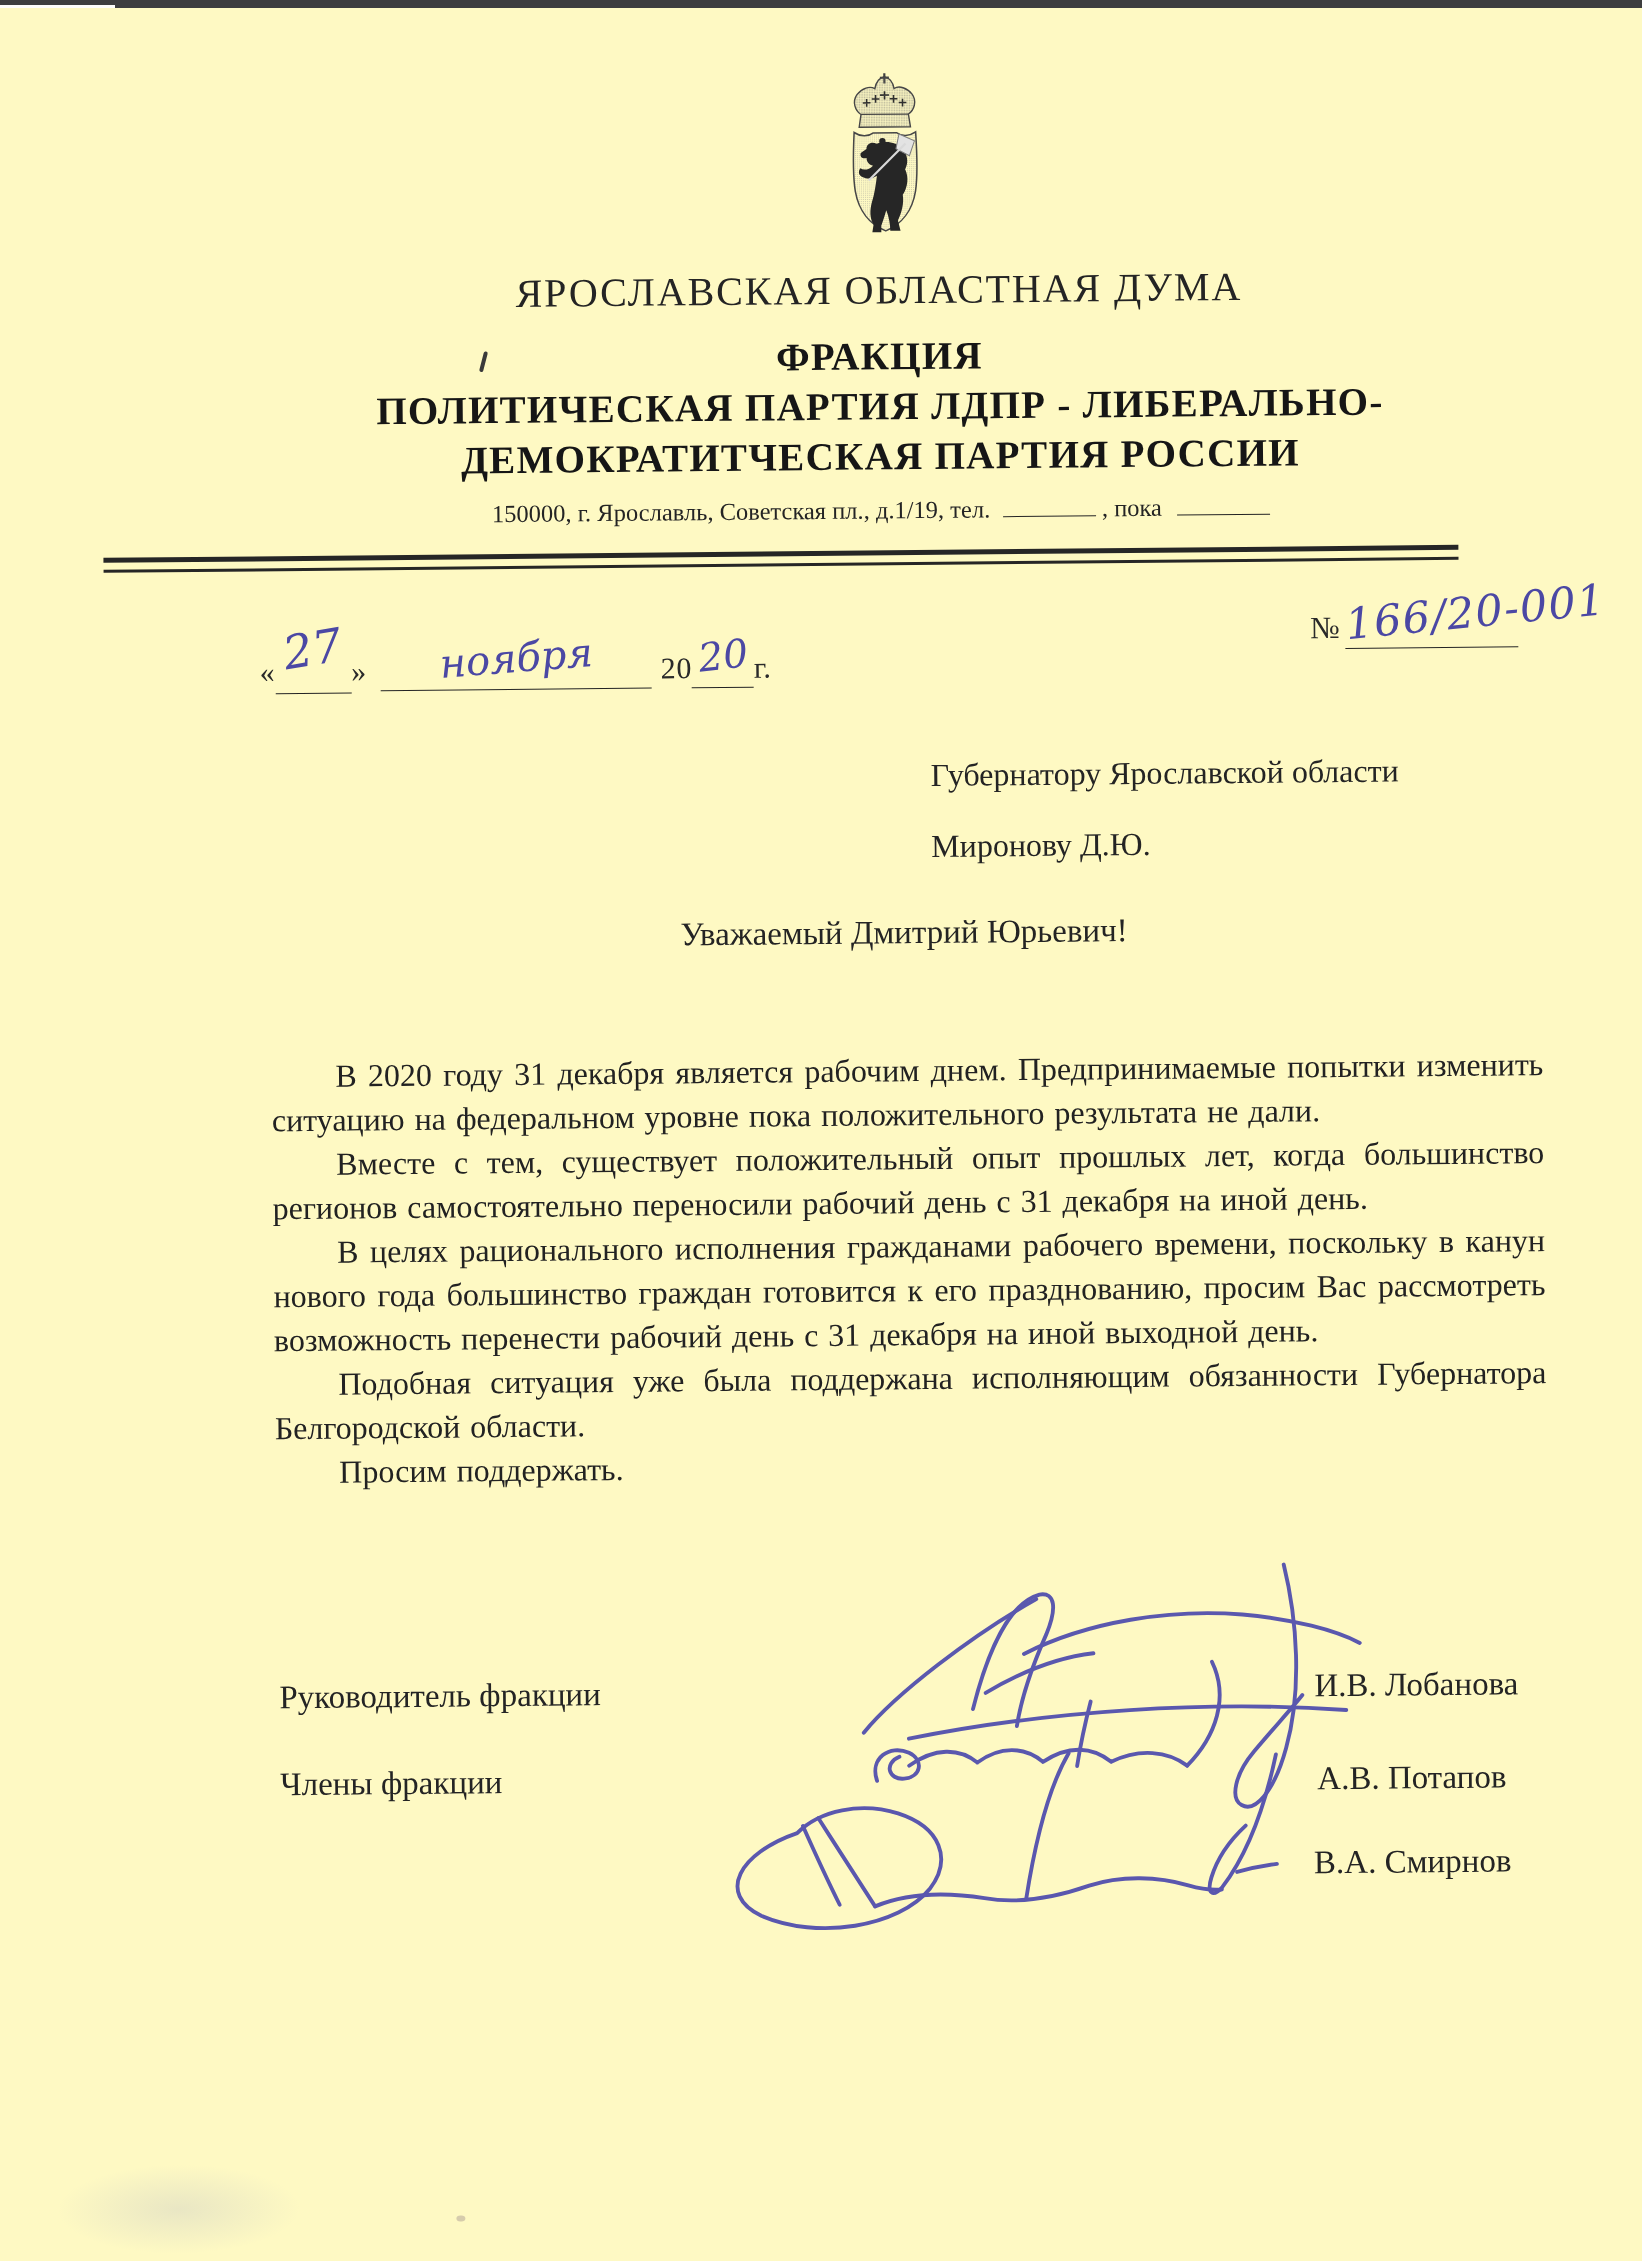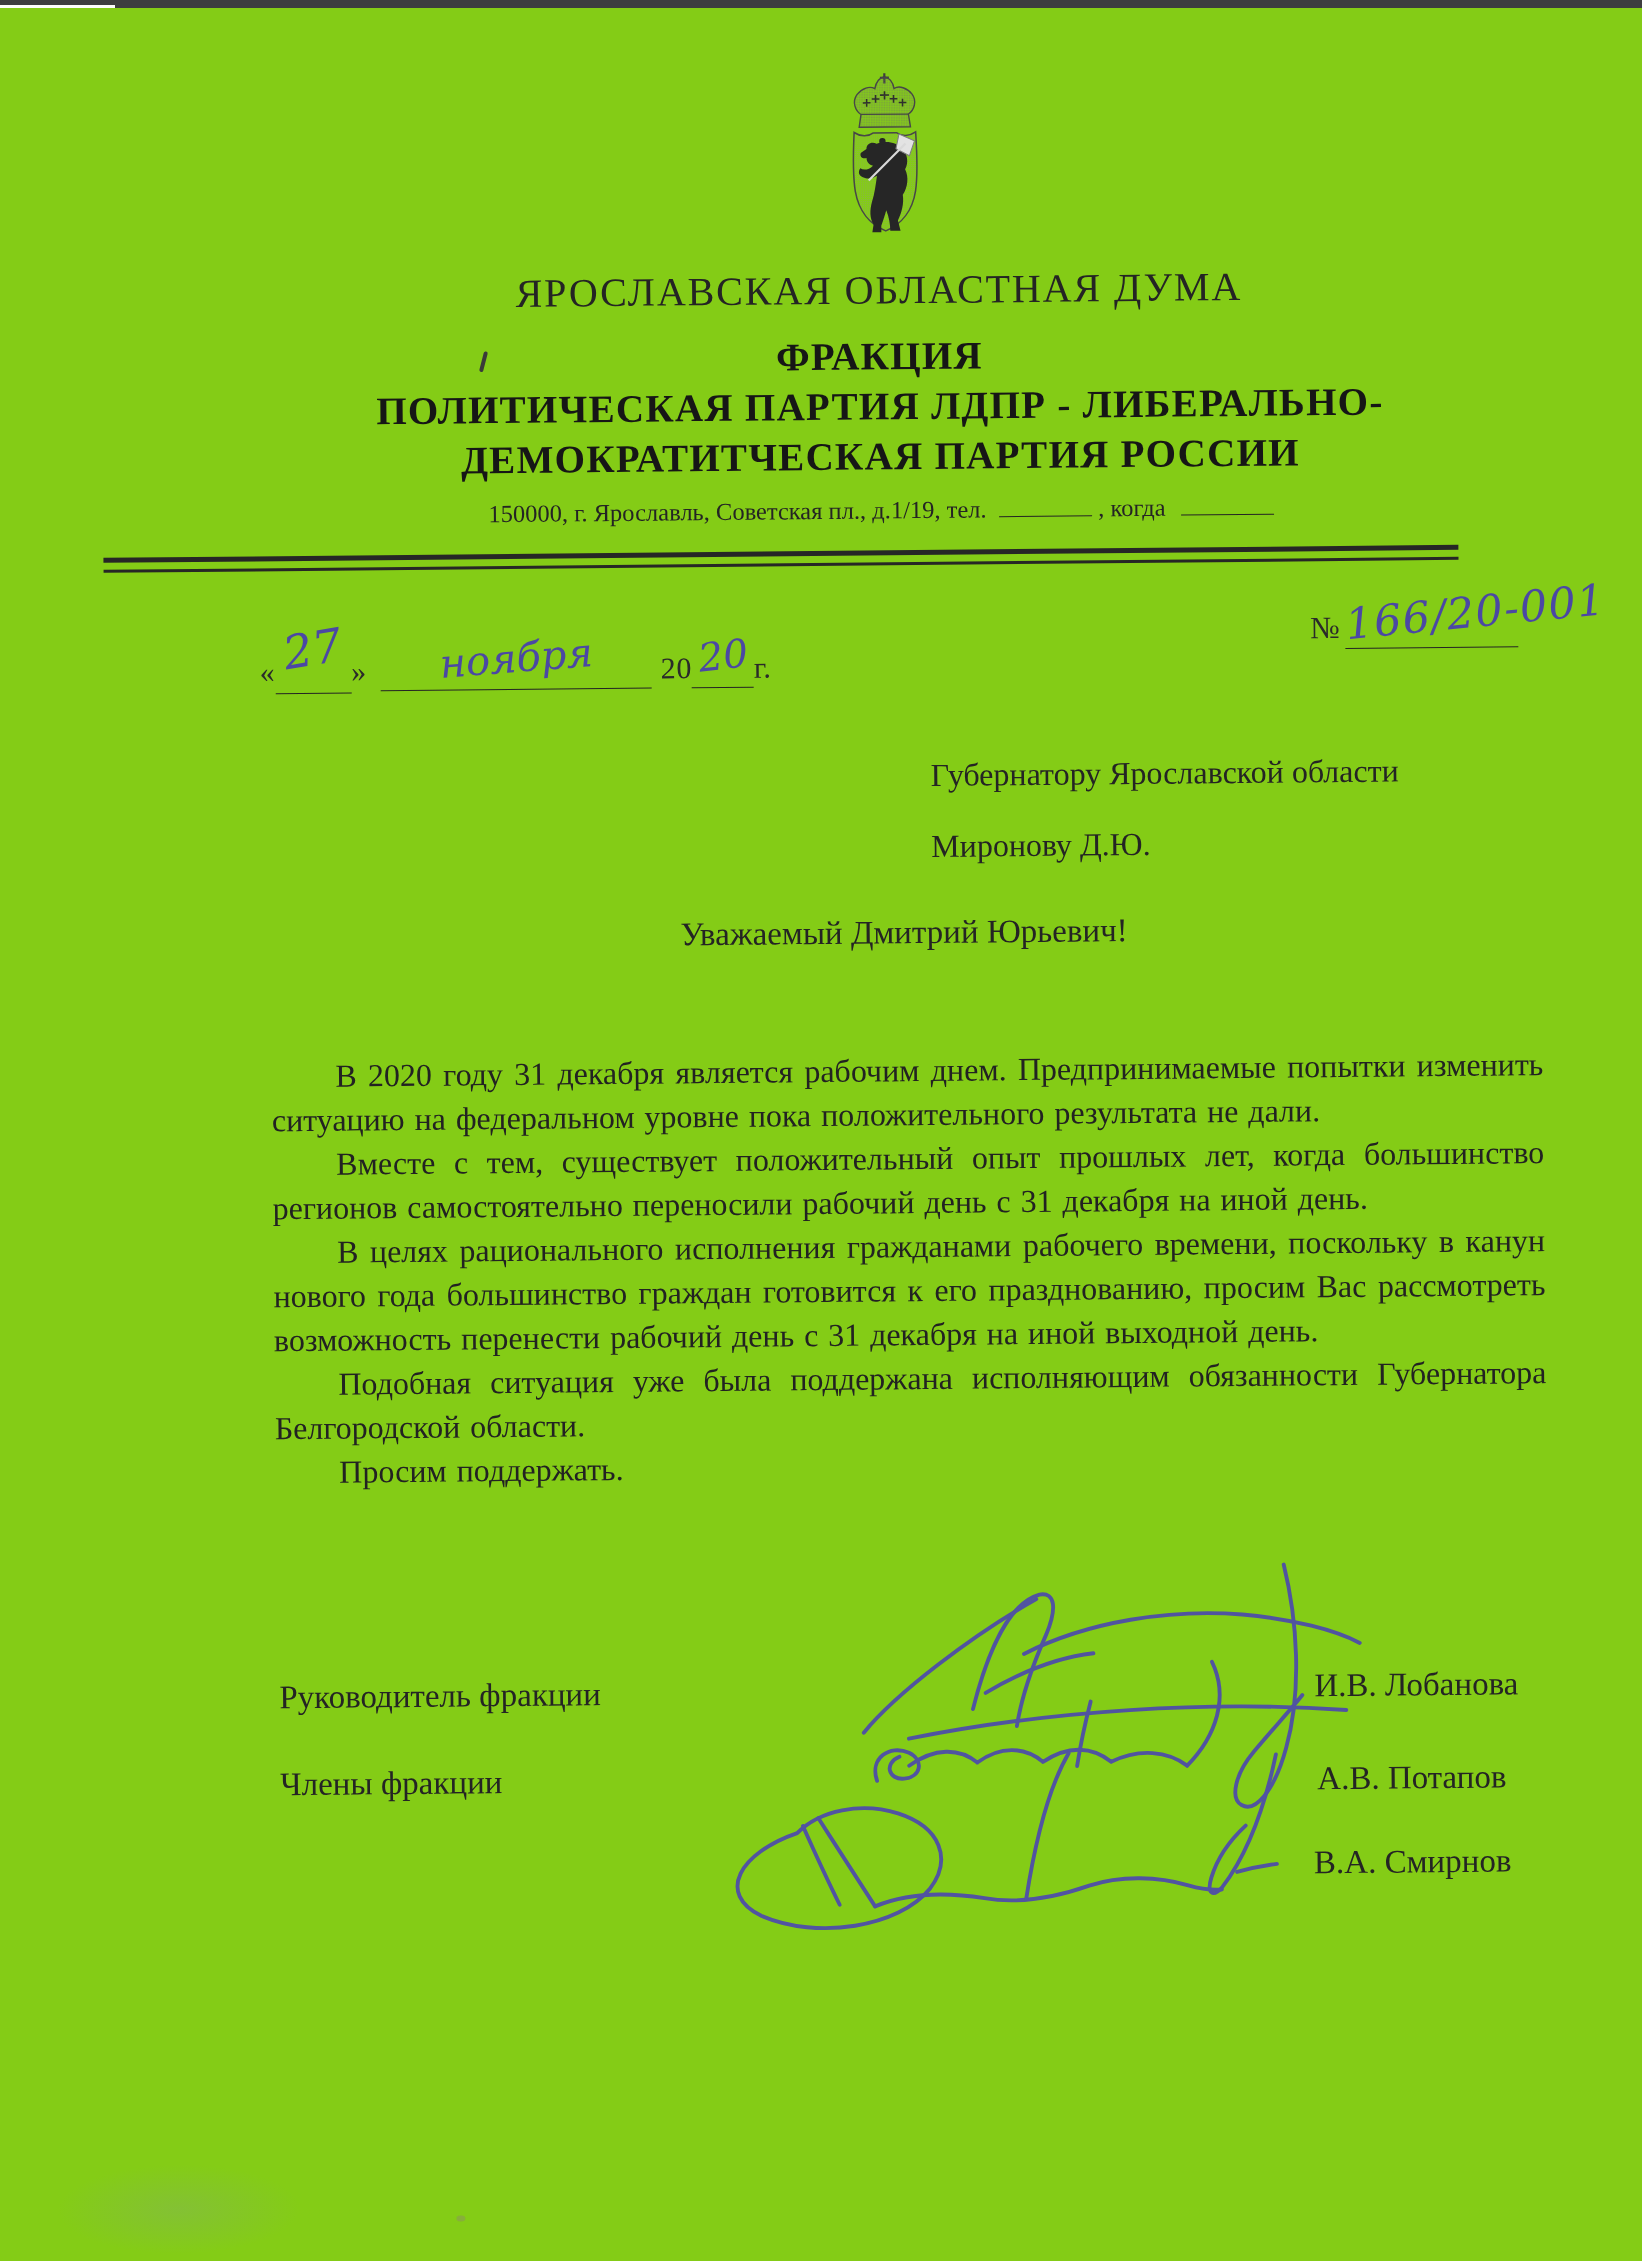--- a/index.html
+++ b/index.html
@@ -1,18 +1,18 @@
 <!DOCTYPE html>
 <html style="font-size:10.3px"><head>
 <meta charset="utf-8">
 <style>
   html,body { margin:0; padding:0; background:#d8d8d8; }
   .page {
     position:relative; width:1643px; height:2261px;
-    background:#84cc16; overflow:hidden;
+    background:#fef9c3; overflow:hidden;
     font-family:"Liberation Serif","DejaVu Serif",serif;
     color:#1f1f1f;
   }
   .top-strip { position:absolute; top:0; left:0; width:1643px; height:8.4px; background:#3d3d3f; z-index:5; }
   .top-strip::after { content:""; position:absolute; left:0; top:5.2px; width:115px; height:3.2px; background:#fdfdfb; }
 
   .tilt { position:absolute; left:0; top:0; width:1643px; height:2261px;
           transform:rotate(-0.55deg); transform-origin:821px 1031px; }
 
   .emblem { position:absolute; left:848px; top:72px; width:91px; height:164px; }
@@ -118,21 +118,21 @@
       <div>ФРАКЦИЯ</div>
       <div>ПОЛИТИЧЕСКАЯ ПАРТИЯ ЛДПР - ЛИБЕРАЛЬНО-</div>
       <div>ДЕМОКРАТИТЧЕСКАЯ ПАРТИЯ РОССИИ</div>
     </div>
 
     <div class="apostrophe-artifact"></div>
 
     <div class="address">
       <span>150000, г. Ярославль, Советская пл., д.1/19, тел.</span>
       <span class="blank tel"></span>
-      <span>, когда</span>
+      <span>, пока</span>
       <span class="blank fax"></span>
     </div>
 
     <div class="rule"></div>
 
     <div class="date-line">
       <span class="pr">«</span><span class="blank day-blank"><span class="hw hw-day">27</span></span><span class="pr">»</span><span class="blank month-blank"><span class="hw hw-month">ноября</span></span><span class="pr">20</span><span class="blank year-blank"><span class="hw hw-year">20</span></span><span class="pr">г.</span>
     </div>
 
     <div class="number-line">

